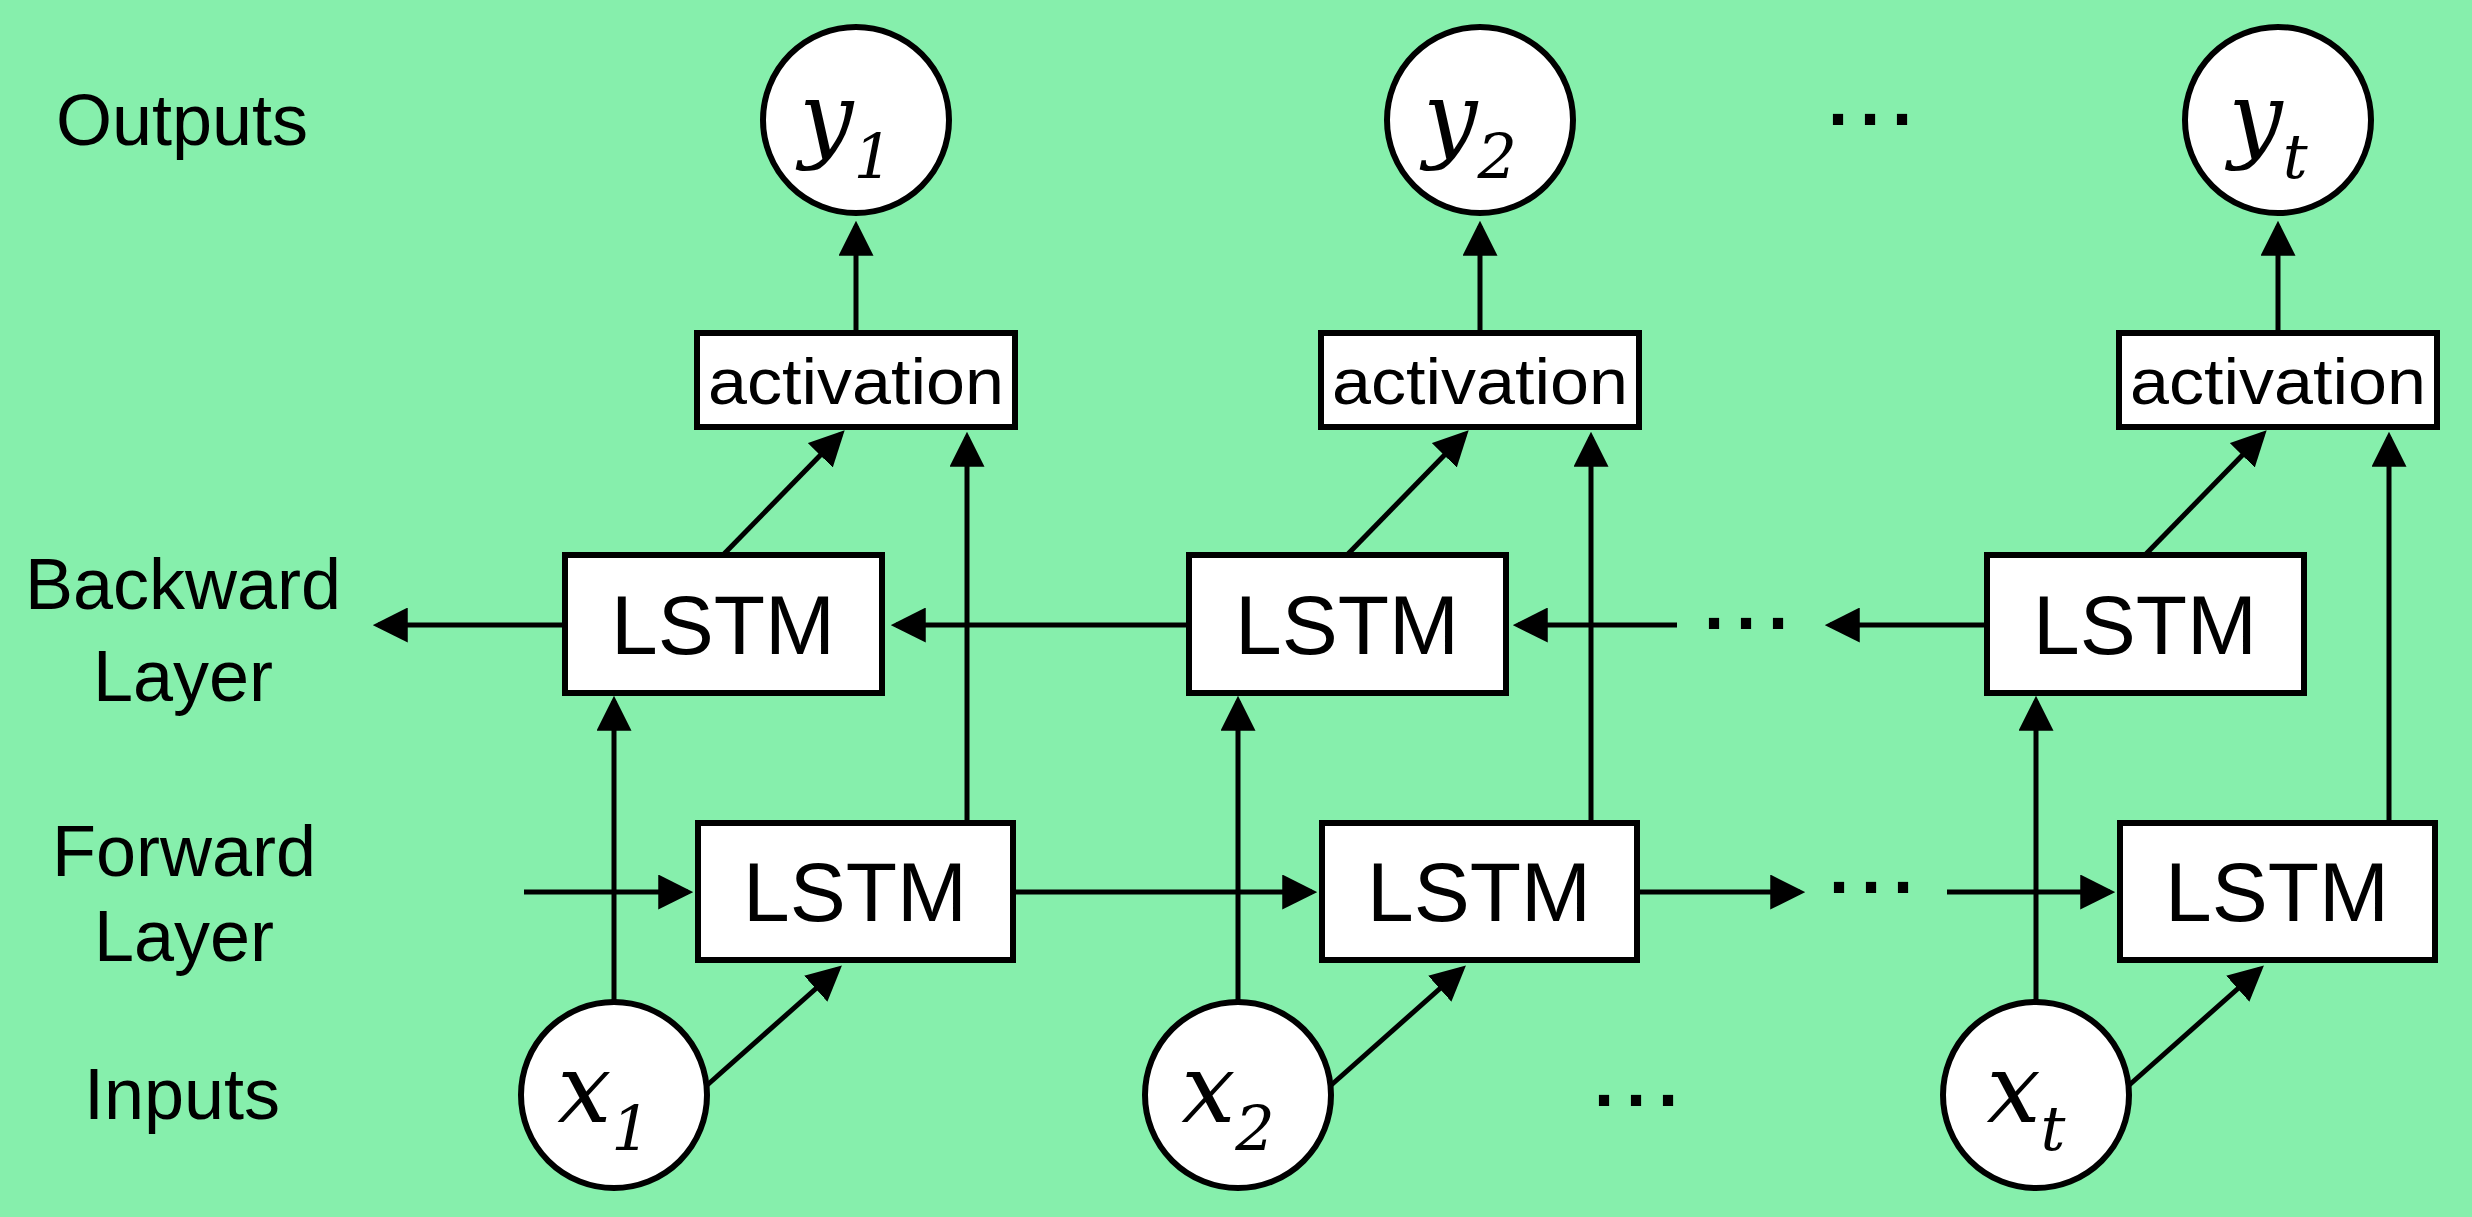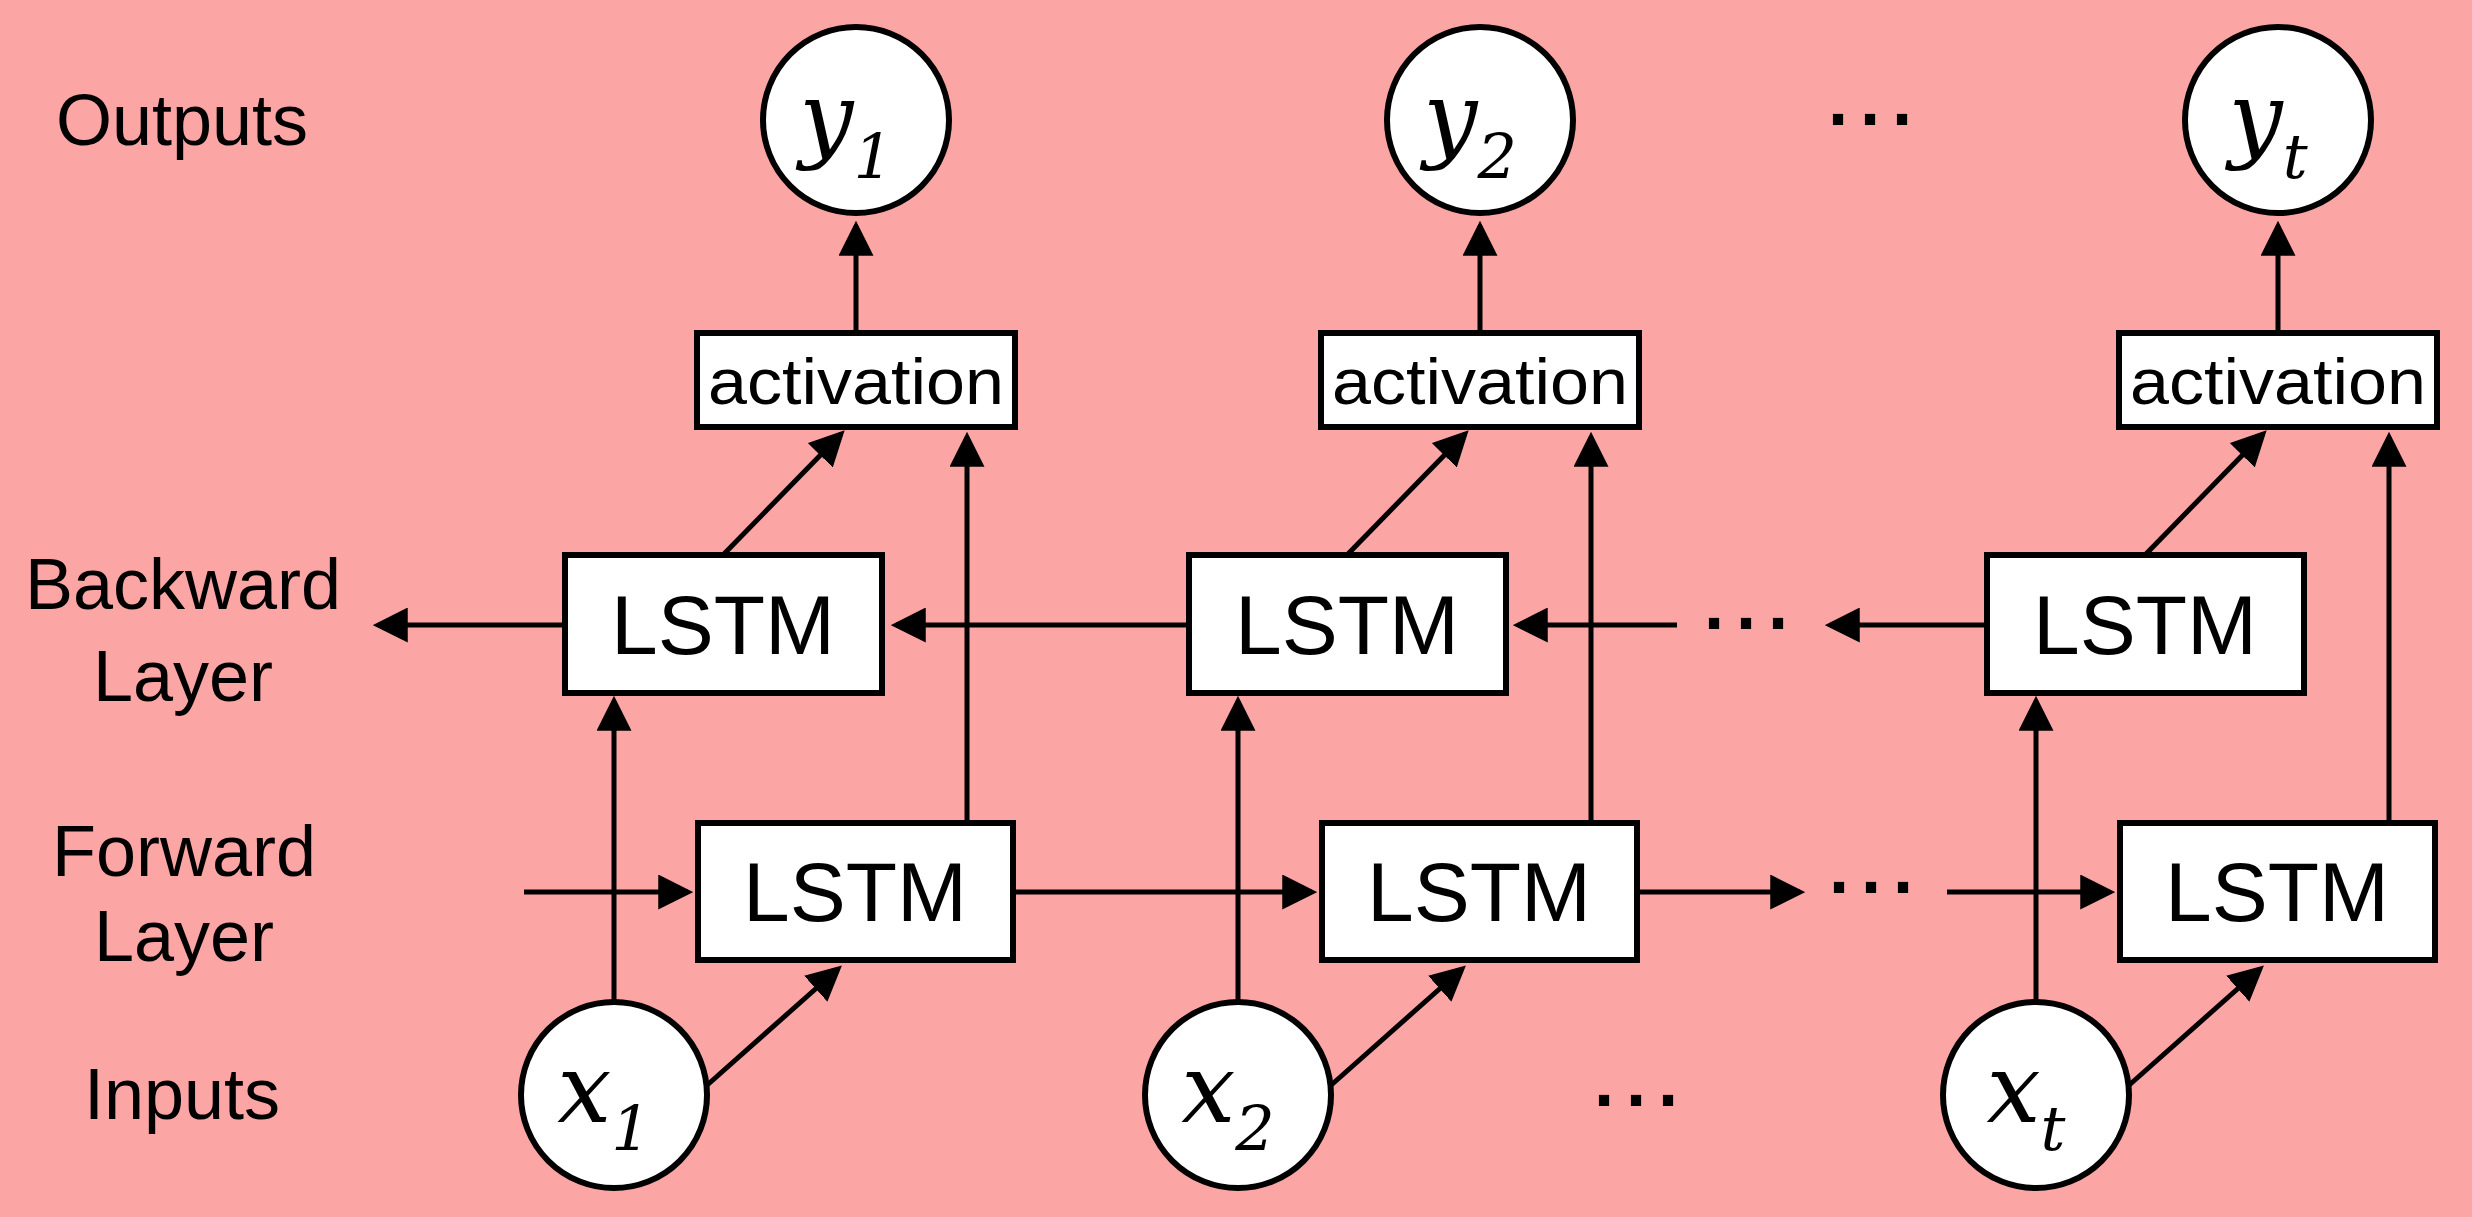--- a/index.html
+++ b/index.html
@@ -3,21 +3,21 @@
 <meta charset="utf-8">
 <style>
   html, body {
     margin: 0;
     padding: 0;
     background: #ffffff;
   }
   .stage {
     width: 2472px;
     height: 1217px;
-    background: #fca5a5;
+    background: #86efac;
     position: relative;
     overflow: hidden;
   }
   svg { display: block; }
 
   .wire {
     stroke: #000000;
     stroke-width: 5;
     fill: none;
   }

